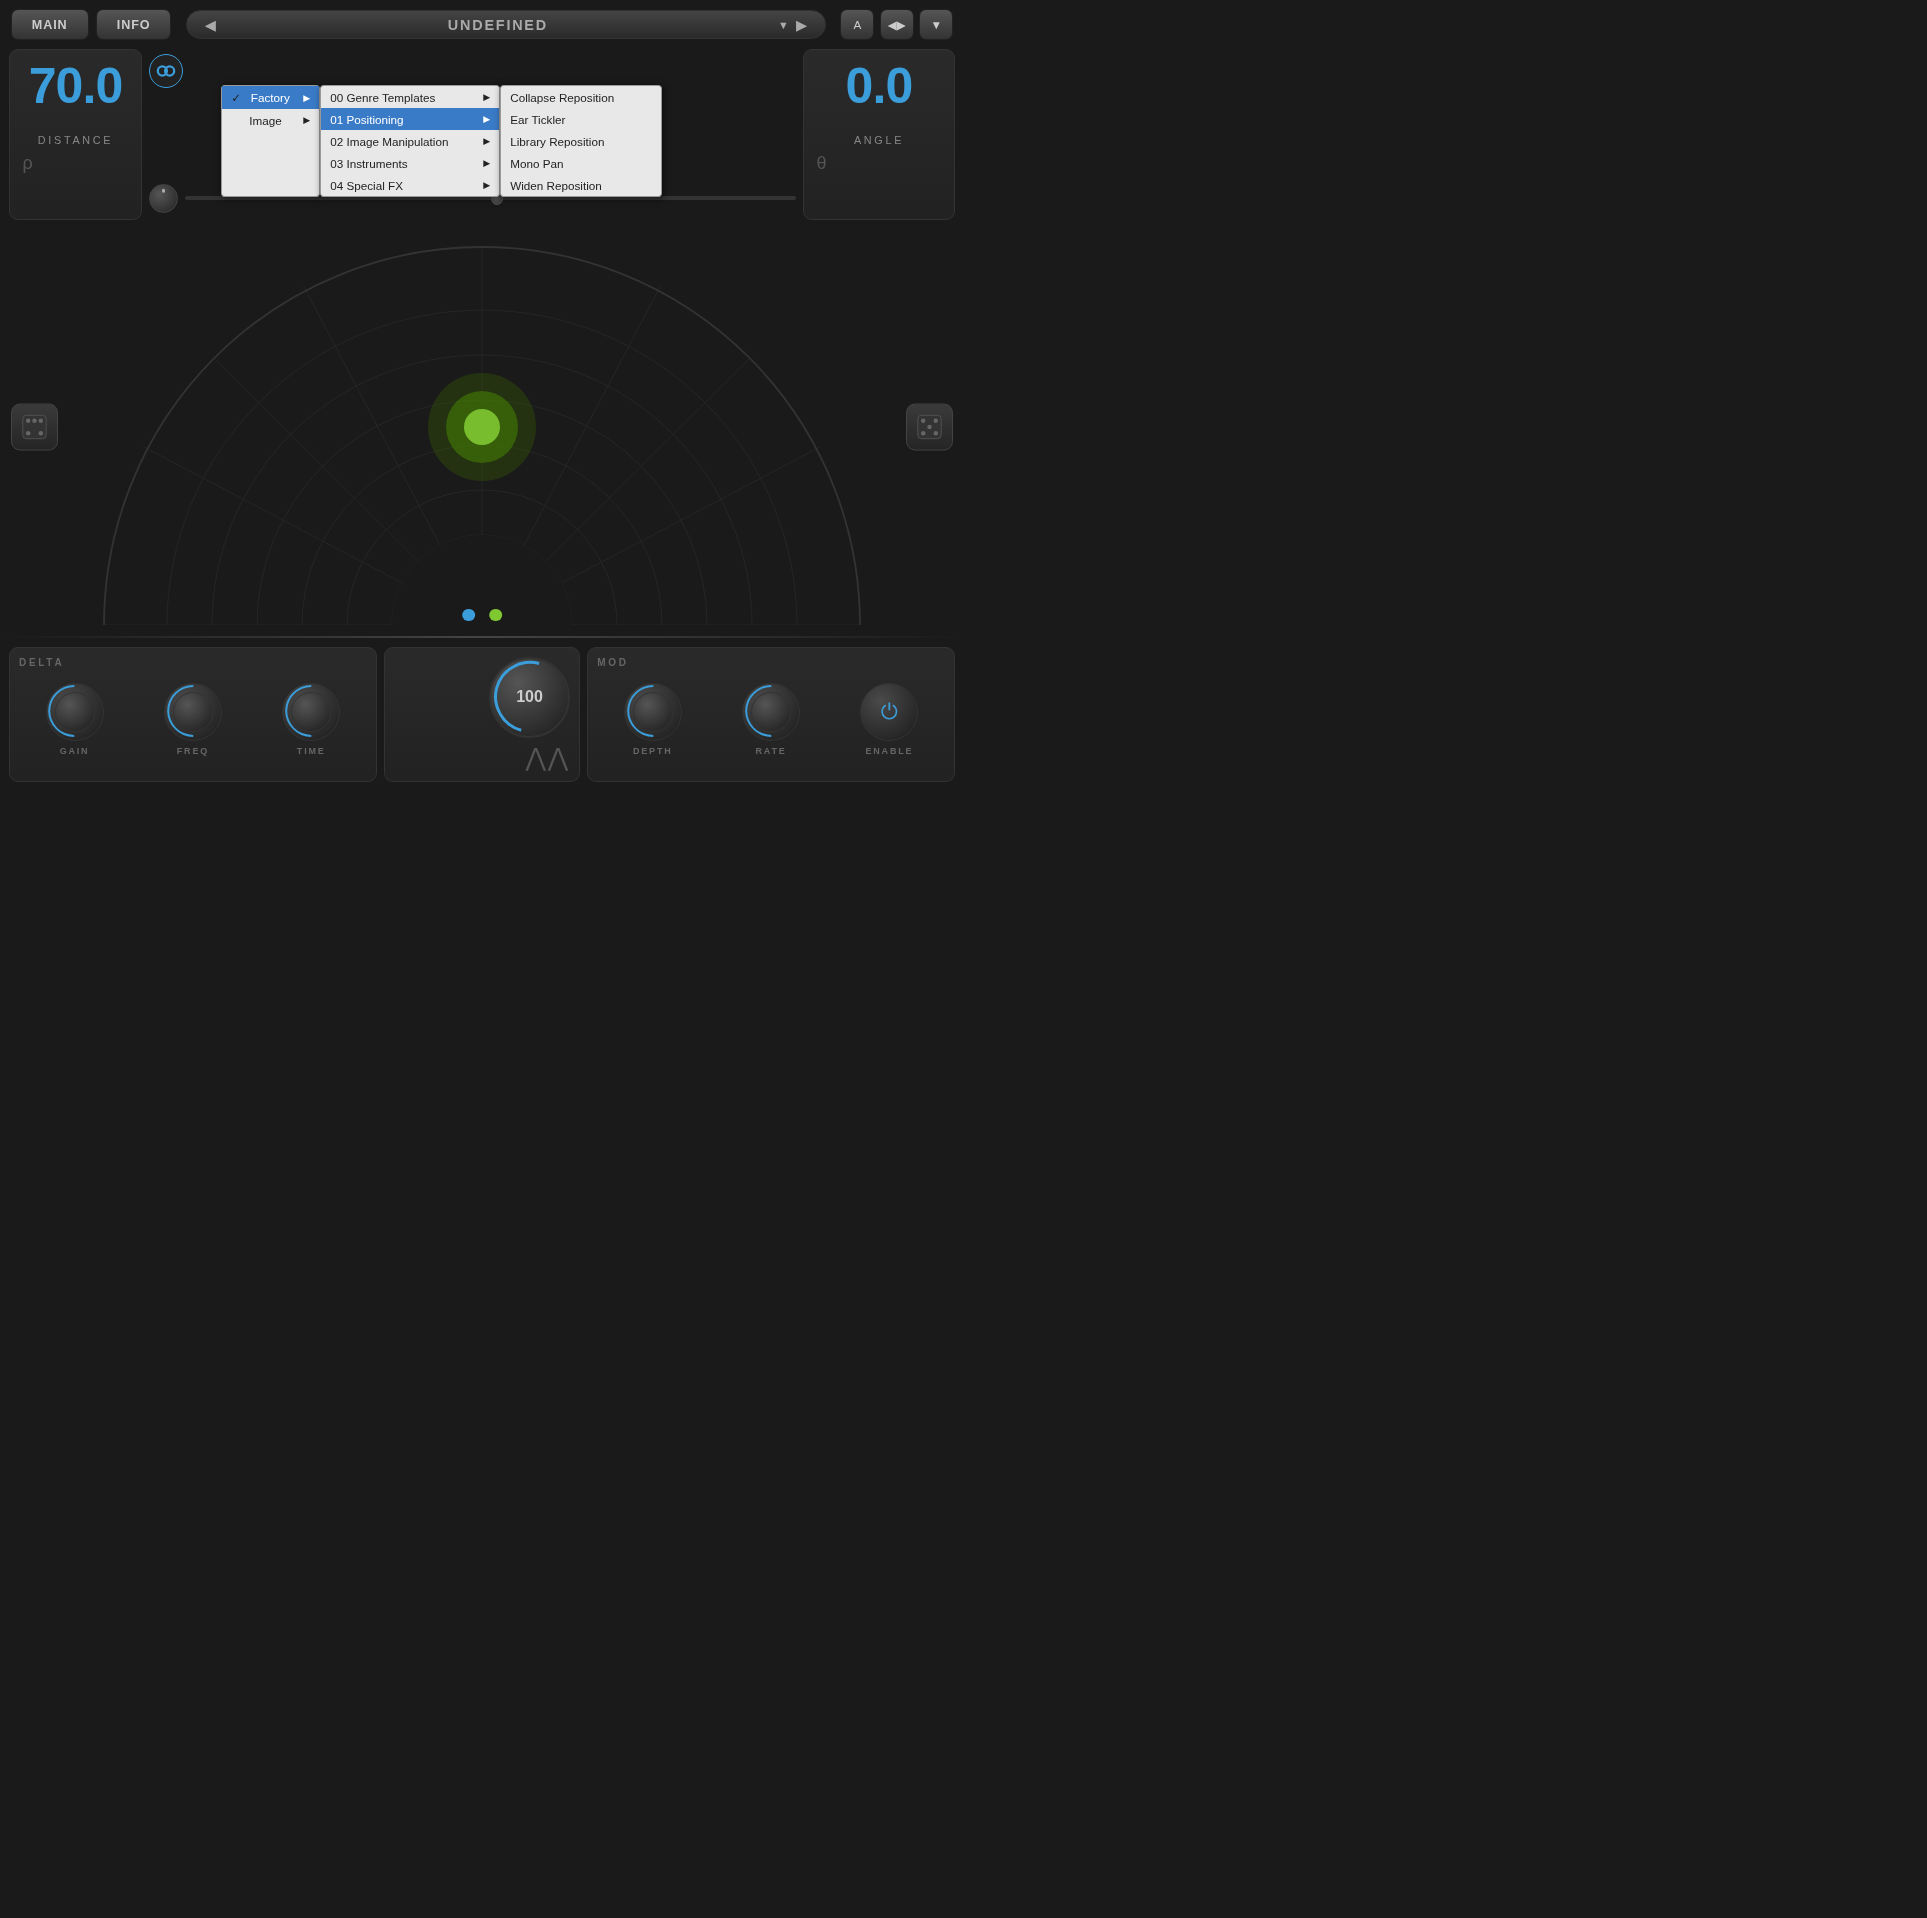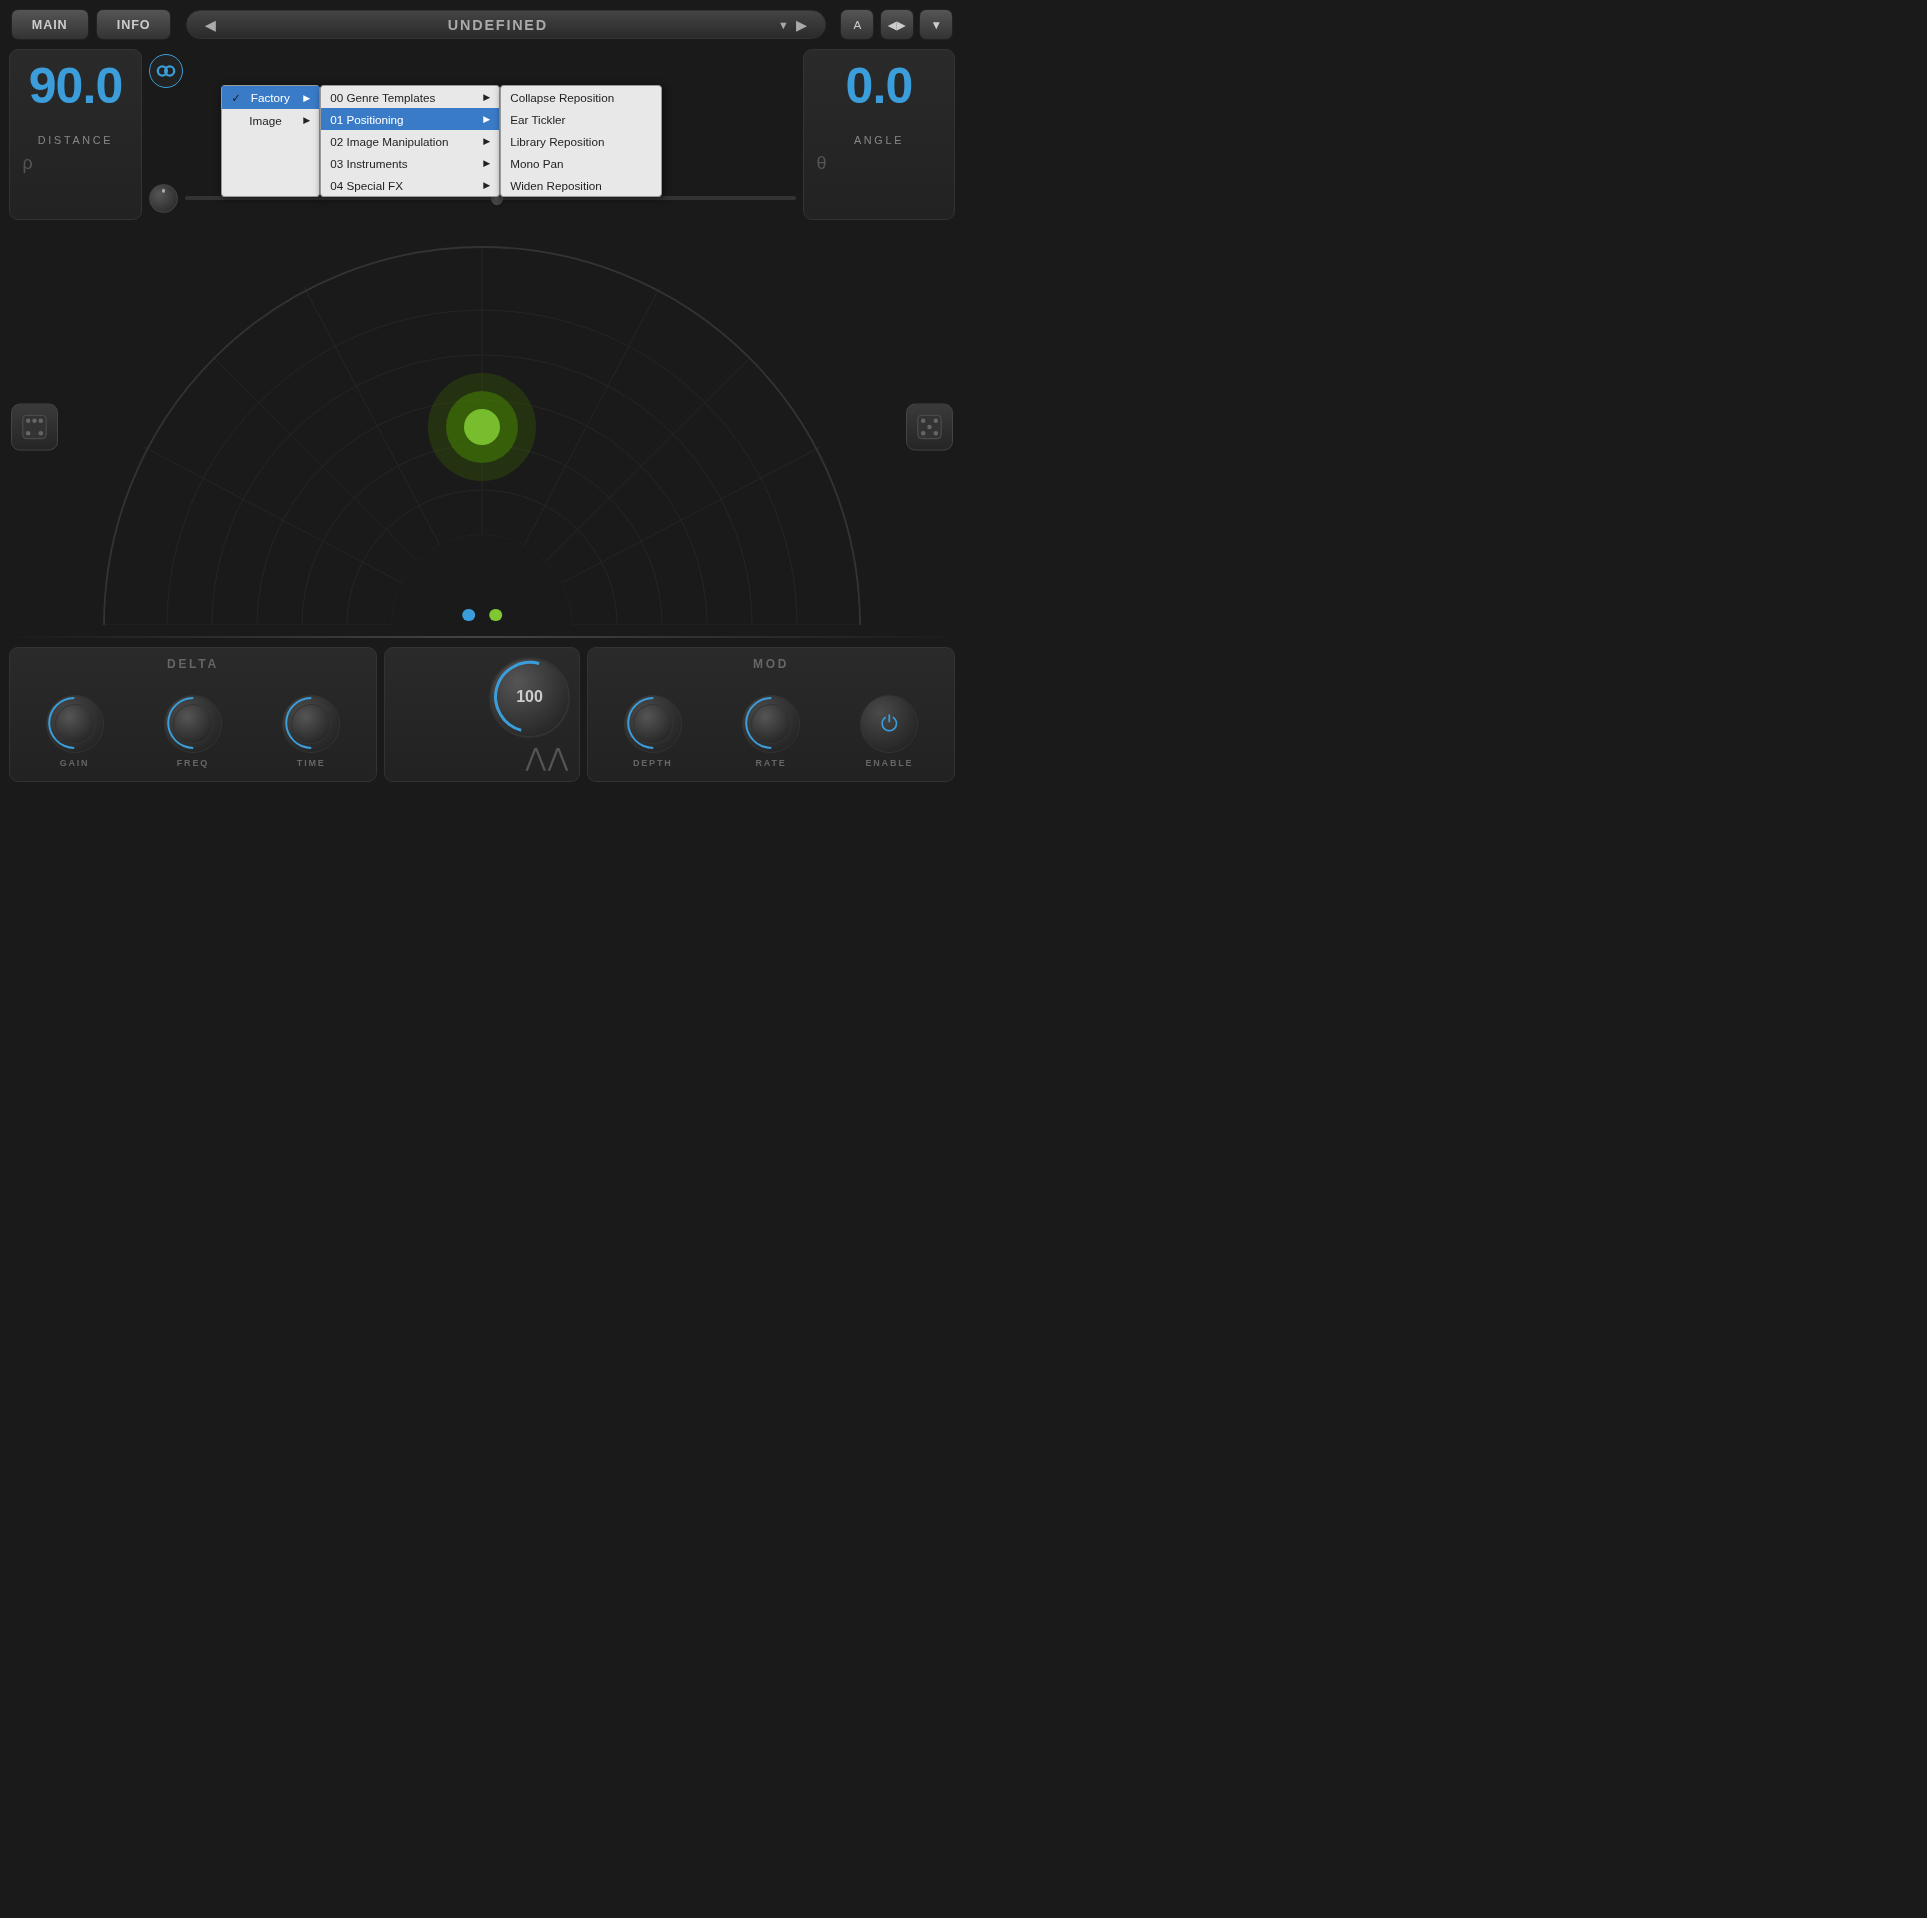--- a/index.html
+++ b/index.html
@@ -276,26 +276,25 @@
       gap: 7.2px;
     }
     .bottom-panel {
       flex: 1;
       background: linear-gradient(to bottom, #2a2a2a, #222);
       border-radius: 9px;
       border: 0.9px solid #333;
       padding: 9px;
     }
     .bottom-panel-title {
-      text-align: center;
       color: #666;
-      font-size: 12px;
+      font-size: 10px;
       letter-spacing: 2.7px;
       font-weight: bold;
-      margin-bottom: 24px;
+      margin-bottom: 15px;
     }
     .knobs-row {
       display: flex;
       justify-content: space-around;
       gap: 7.2px;
     }
     .knob-container {
       display: flex;
       flex-direction: column;
       align-items: center;
@@ -479,21 +478,21 @@
     <div class="top-right-btns">
       <div class="icon-btn">A</div>
       <div class="icon-btn">◀▶</div>
       <div class="icon-btn">▼</div>
     </div>
   </div>
 
   <div class="main-content">
 
     <div class="left-panel">
-      <div class="big-value">90.0</div>
+      <div class="big-value">70.0</div>
       <span class="rho-icon">ρ</span>
       <div class="value-label">DISTANCE</div>
     </div>
 
     <div class="center-top" style="position:relative;">
       <div class="preset-row">
 
         <div class="link-icon">
           <svg width="20" height="20" viewBox="0 0 22 22" fill="none">
             <circle cx="7" cy="11" r="5" stroke="#3b9edb" stroke-width="2.5" fill="none"></circle>

